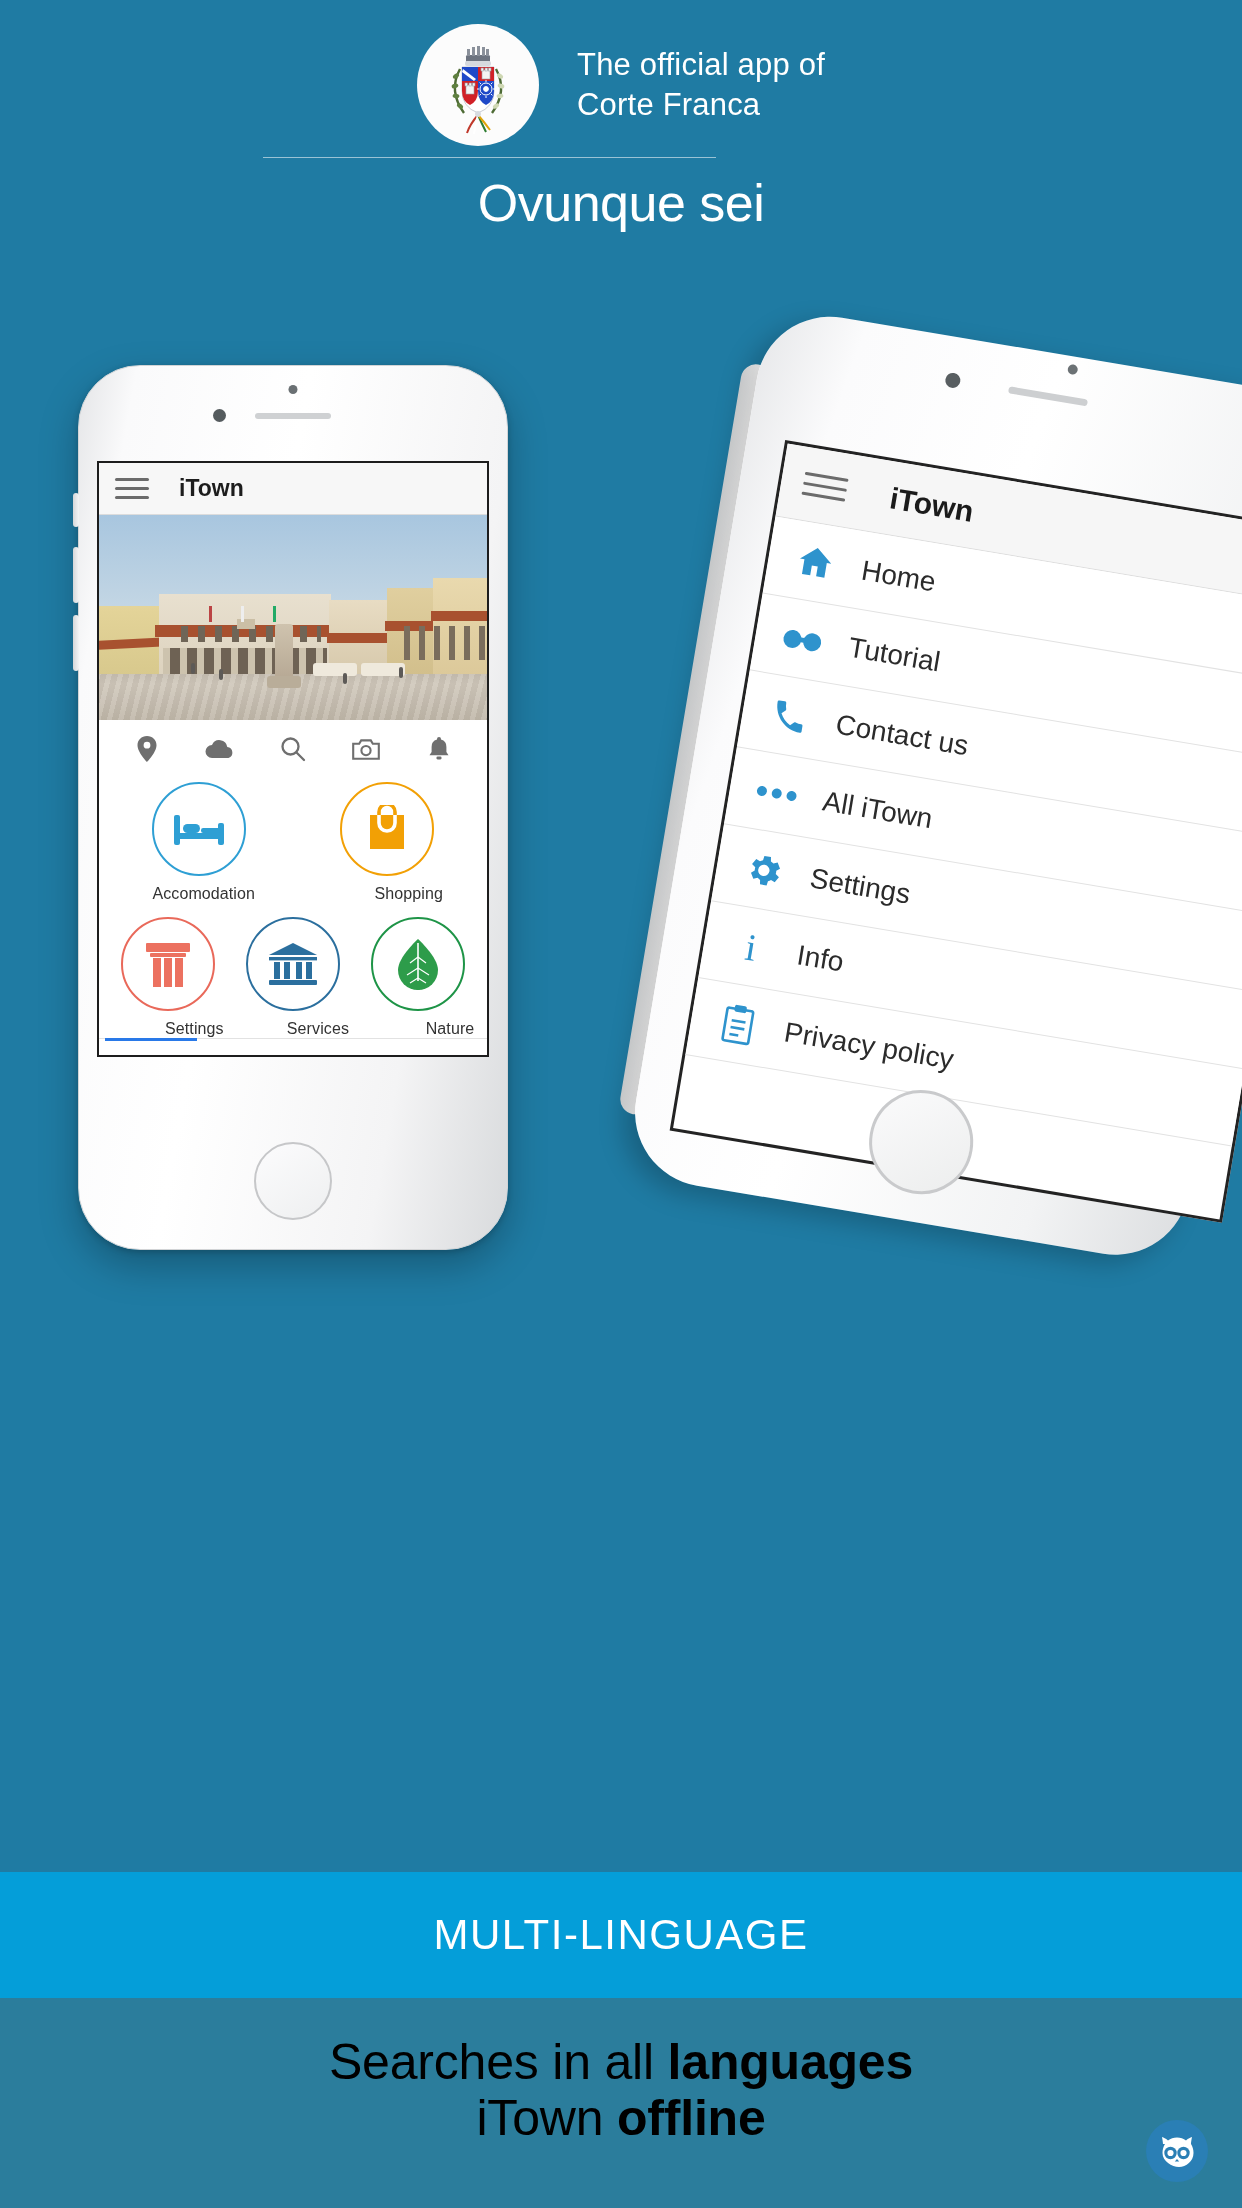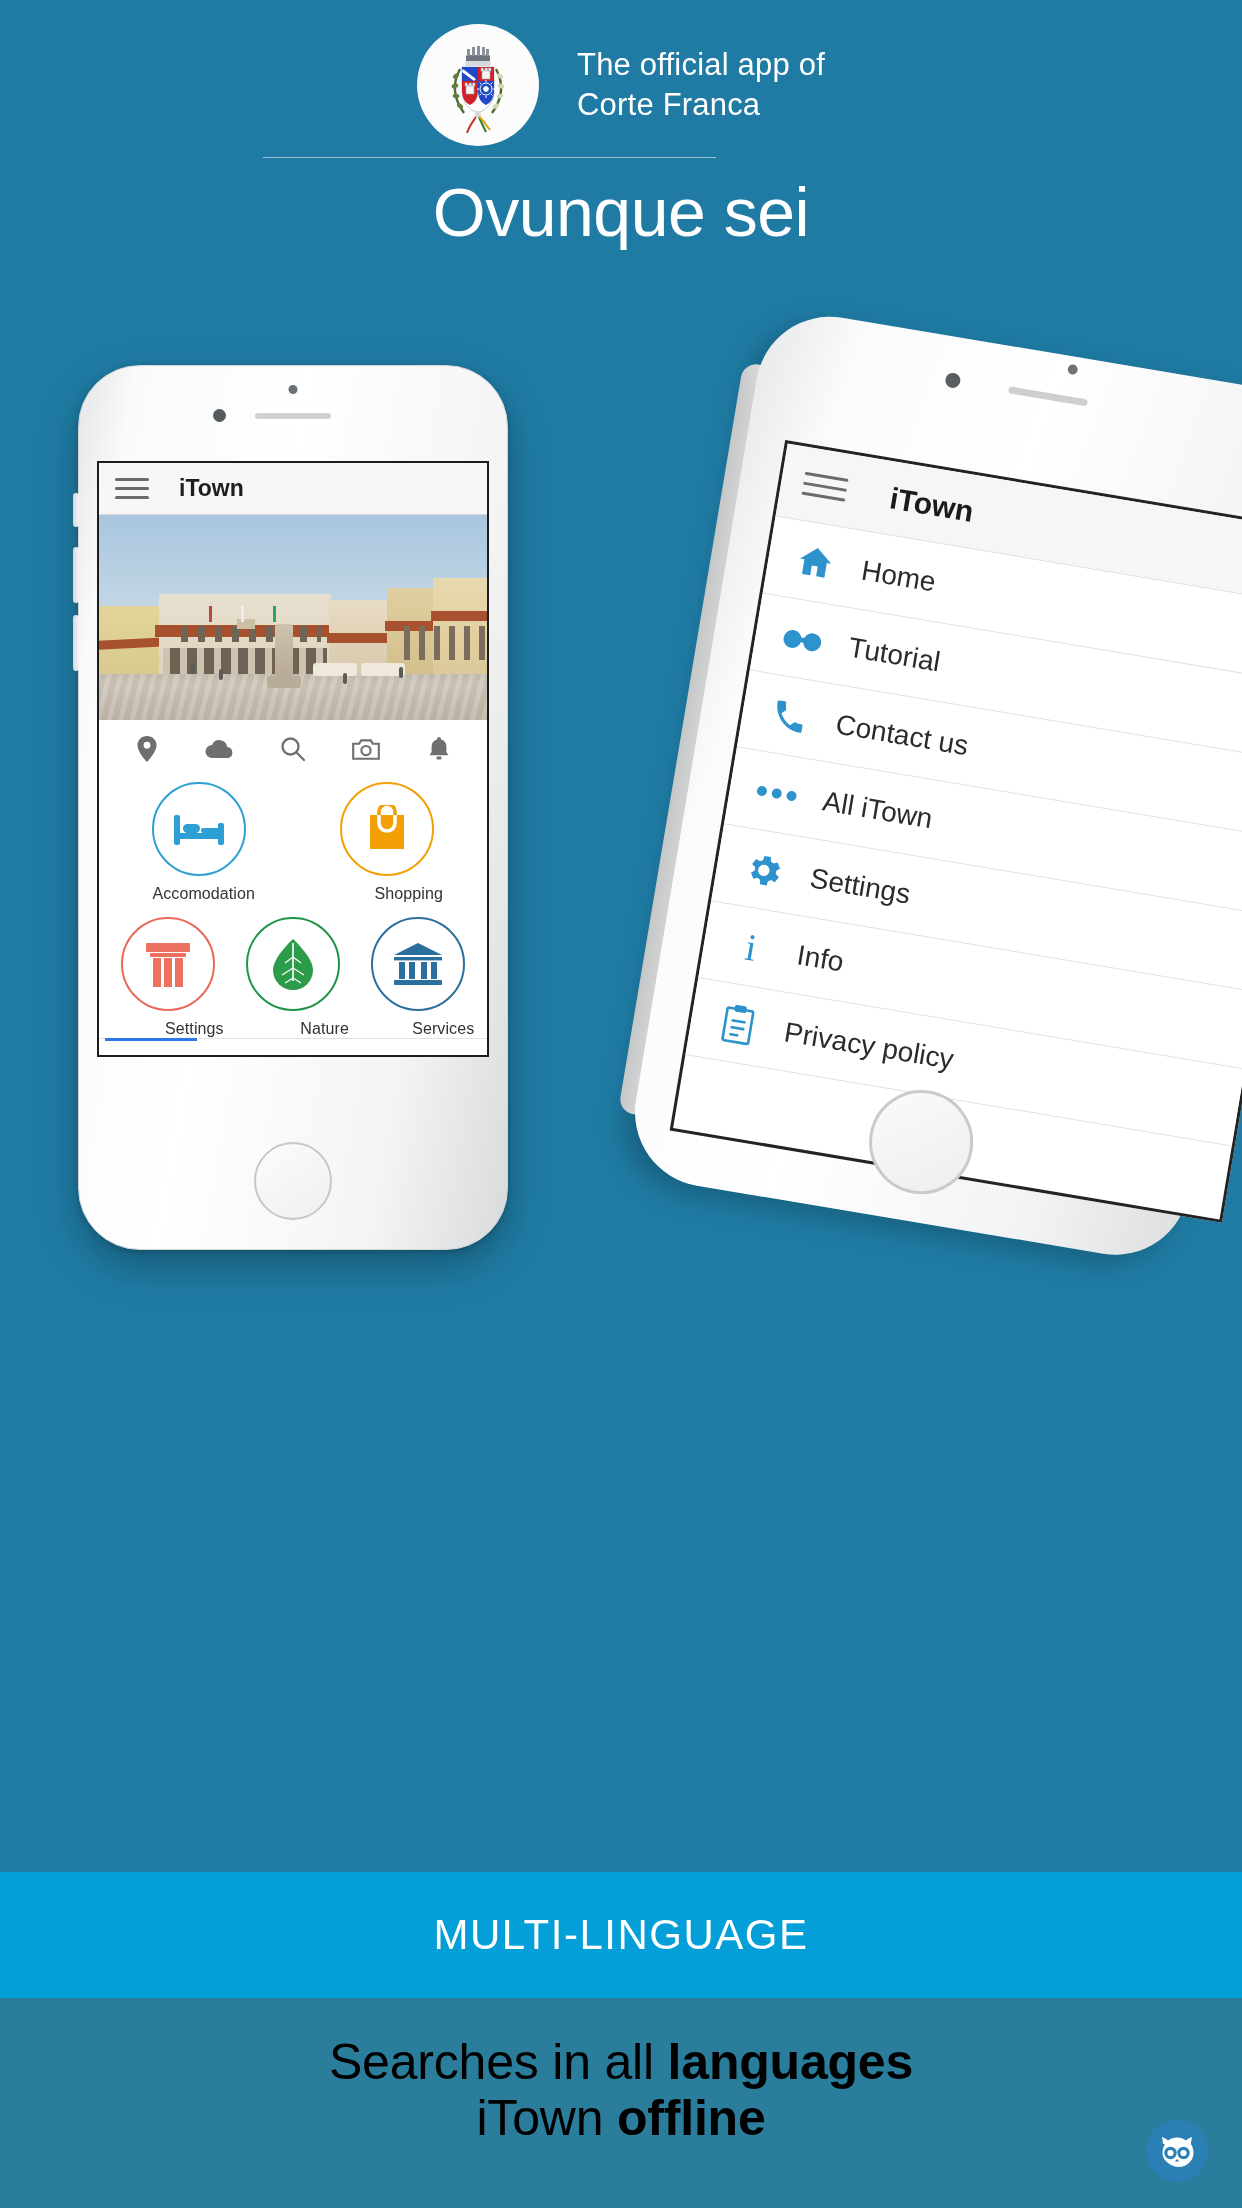--- a/index.html
+++ b/index.html
@@ -29,21 +29,21 @@
     position:absolute; left:263px; top:157px; width:453px; height:1px;
     background:rgba(255,255,255,.55);
   }
 
   
   .headline {
     position:absolute; left:0; top:176px; width:1242px;
     text-align:center; color:#fff;
   }
   .headline .hl1 {
-    font-size:68px; font-weight:300; letter-spacing:-.5px; line-height:1.06;
+    font-size:52px; font-weight:300; letter-spacing:-.5px; line-height:1.06;
   }
   .headline .hl2 {
     font-size:68px; line-height:1.12; letter-spacing:-.5px;
     margin-top:6px;
   }
   .headline .hl2 .thin { font-weight:300; }
   .headline .hl2 .bold { font-weight:700; }
 
   
   .phone2 {
@@ -486,46 +486,46 @@
               <rect x="8" y="14" width="36" height="4" rx="1"></rect>
               <rect x="11" y="19" width="8" height="29"></rect>
               <rect x="22" y="19" width="8" height="29"></rect>
               <rect x="33" y="19" width="8" height="29"></rect>
             </svg>
           </div>
           <div class="cat-label">Settings</div>
         </div>
 
         <div class="cat">
-          <div class="cat-circle" style="border:2px solid #1e9447;">
-            <svg width="48" height="54" viewBox="0 0 48 54">
-              <path d="M24 2C24 2 4 20 4 33a20 20 0 0040 0C44 20 24 2 24 2z" fill="#2d9c4a"></path>
-              <path d="M24 6v46" stroke="#ffffff" stroke-width="1.6" fill="none"></path>
-              <path d="M24 20l-8 6M24 20l8 6M24 31l-11 7M24 31l11 7M24 41l-8 5M24 41l8 5" stroke="#ffffff" stroke-width="1.2" fill="none"></path>
-              <rect x="22.6" y="44" width="3" height="9" fill="#2d9c4a"></rect>
-            </svg>
-          </div>
-          <div class="cat-label">Nature</div>
-        </div>
-
-        <div class="cat">
           <div class="cat-circle" style="border:2px solid #2b6f9e;">
             <svg width="52" height="46" viewBox="0 0 52 46" fill="#2b6f9e">
               <path d="M26 2L2 14h48z"></path>
               <rect x="2" y="16" width="48" height="3.4"></rect>
               <rect x="7" y="21" width="6" height="17"></rect>
               <rect x="17" y="21" width="6" height="17"></rect>
               <rect x="29" y="21" width="6" height="17"></rect>
               <rect x="39" y="21" width="6" height="17"></rect>
               <rect x="2" y="39" width="48" height="5" rx="1"></rect>
             </svg>
           </div>
           <div class="cat-label">Services</div>
         </div>
 
+        <div class="cat">
+          <div class="cat-circle" style="border:2px solid #1e9447;">
+            <svg width="48" height="54" viewBox="0 0 48 54">
+              <path d="M24 2C24 2 4 20 4 33a20 20 0 0040 0C44 20 24 2 24 2z" fill="#2d9c4a"></path>
+              <path d="M24 6v46" stroke="#ffffff" stroke-width="1.6" fill="none"></path>
+              <path d="M24 20l-8 6M24 20l8 6M24 31l-11 7M24 31l11 7M24 41l-8 5M24 41l8 5" stroke="#ffffff" stroke-width="1.2" fill="none"></path>
+              <rect x="22.6" y="44" width="3" height="9" fill="#2d9c4a"></rect>
+            </svg>
+          </div>
+          <div class="cat-label">Nature</div>
+        </div>
+
       </div>
     </div>
 
     <div class="p1-tabbar">
       <div class="tab-ind"></div>
 
       <div class="tab active">
         <span>
           <svg width="30" height="28" viewBox="0 0 24 24" fill="#2979e8">
               <path d="M12 3 2.5 11h2.7v9h5v-6h3.6v6h5v-9h2.7z"></path>

